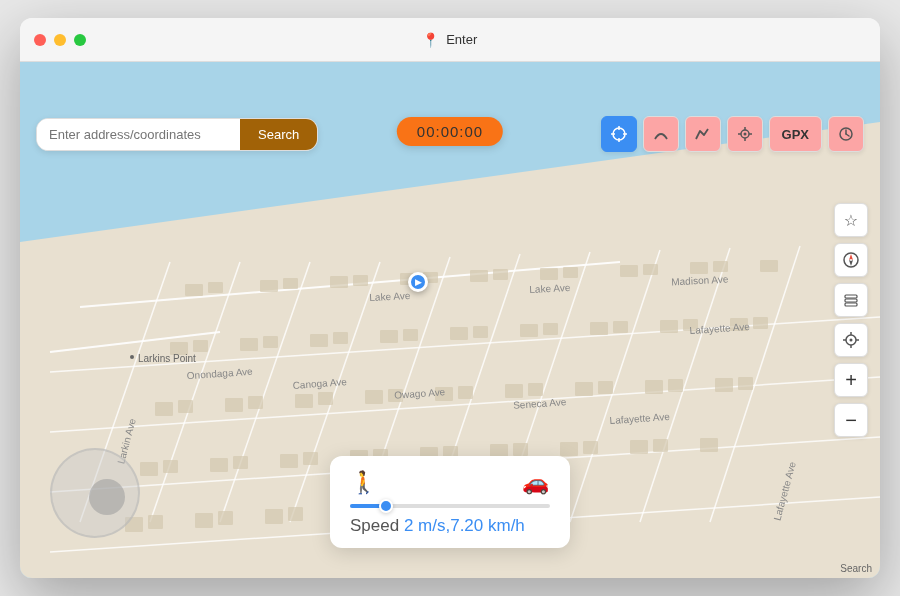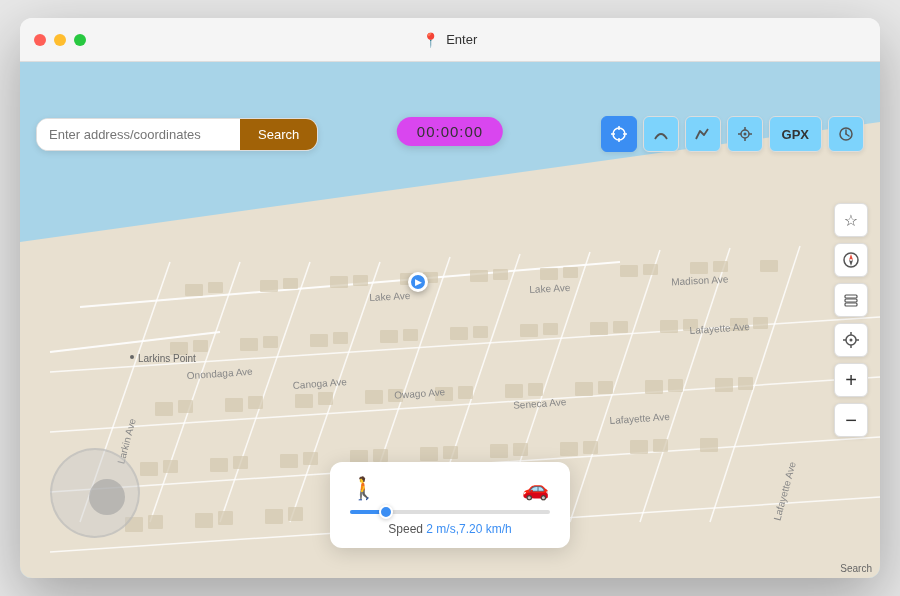--- a/index.html
+++ b/index.html
@@ -113,21 +113,21 @@
       display: flex;
       gap: 6px;
       align-items: center;
     }
 
     .icon-btn {
       width: 36px;
       height: 36px;
       border-radius: 6px;
       border: 1.5px solid #ddd;
-      background: #7dd3fc;
+      background: #fca5a5;
       display: flex;
       align-items: center;
       justify-content: center;
       cursor: pointer;
       box-shadow: 0 2px 4px rgba(0,0,0,0.08);
       font-size: 16px;
       color: #555;
     }
 
     .icon-btn.active {
@@ -161,21 +161,21 @@
       width: 100%;
       height: 100%;
     }
 
     
     .timer-badge {
       position: absolute;
       top: 55px;
       left: 50%;
       transform: translateX(-50%);
-      background: #d946ef;
+      background: #f97316;
       border-radius: 20px;
       padding: 6px 20px;
       font-size: 15px;
       font-weight: 400;
       color: #333;
       box-shadow: 0 2px 8px rgba(0,0,0,0.15);
       z-index: 15;
       letter-spacing: 1px;
     }
 
@@ -231,22 +231,21 @@
       transform: translate(-50%, -50%);
       width: 14px;
       height: 14px;
       background: #3b8ef3;
       border-radius: 50%;
       border: 2px solid white;
       box-shadow: 0 1px 4px rgba(0,0,0,0.2);
     }
 
     .speed-text {
-      text-align: center;
-      font-size: 12px;
+      font-size: 17px;
       color: #555;
     }
 
     .speed-value {
       color: #3b8ef3;
       font-weight: 500;
     }
 
     
     .joystick {

